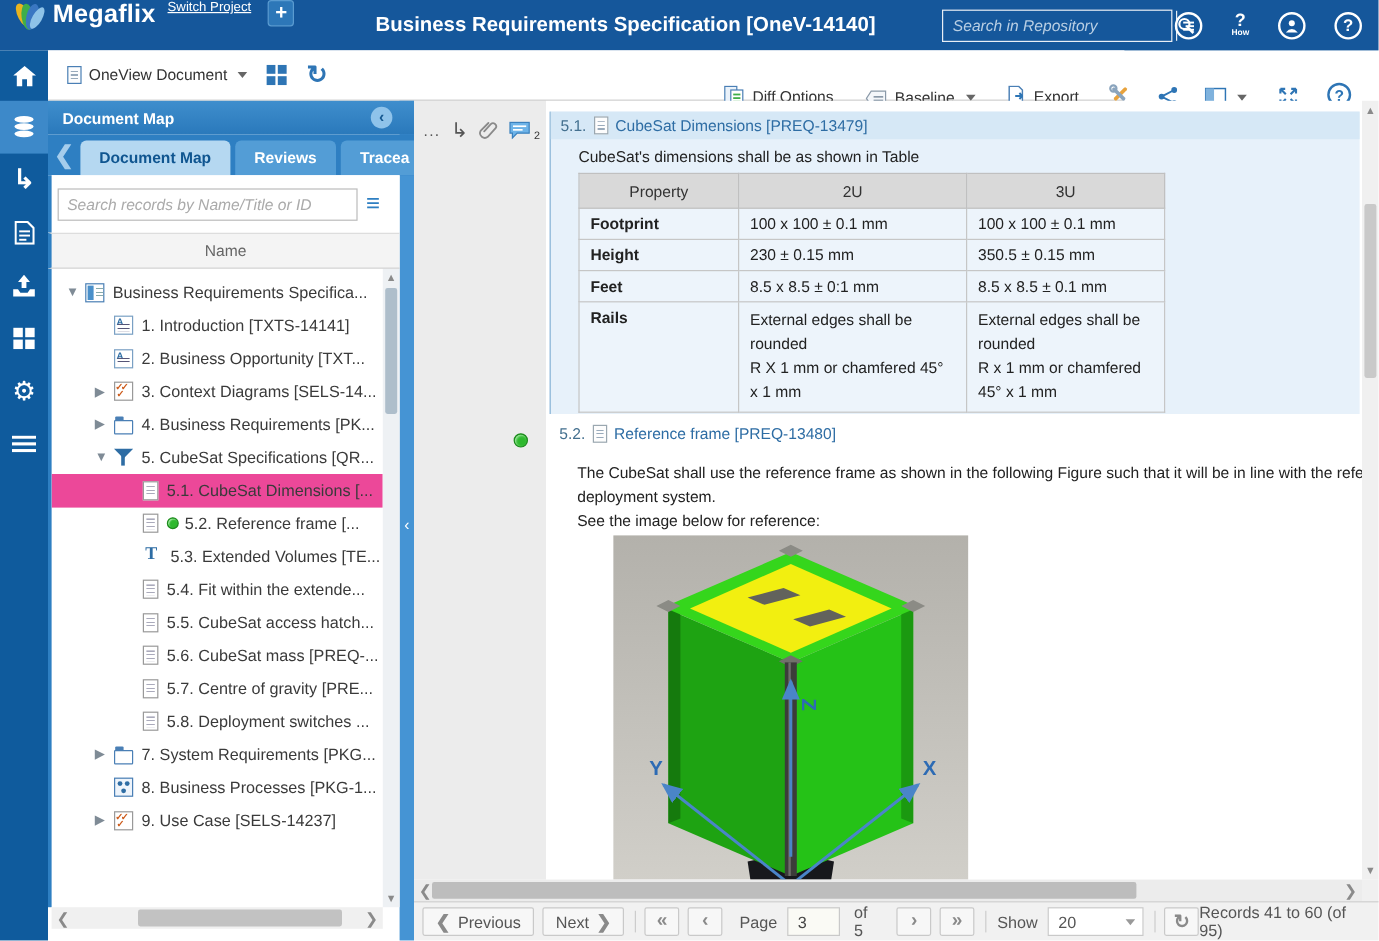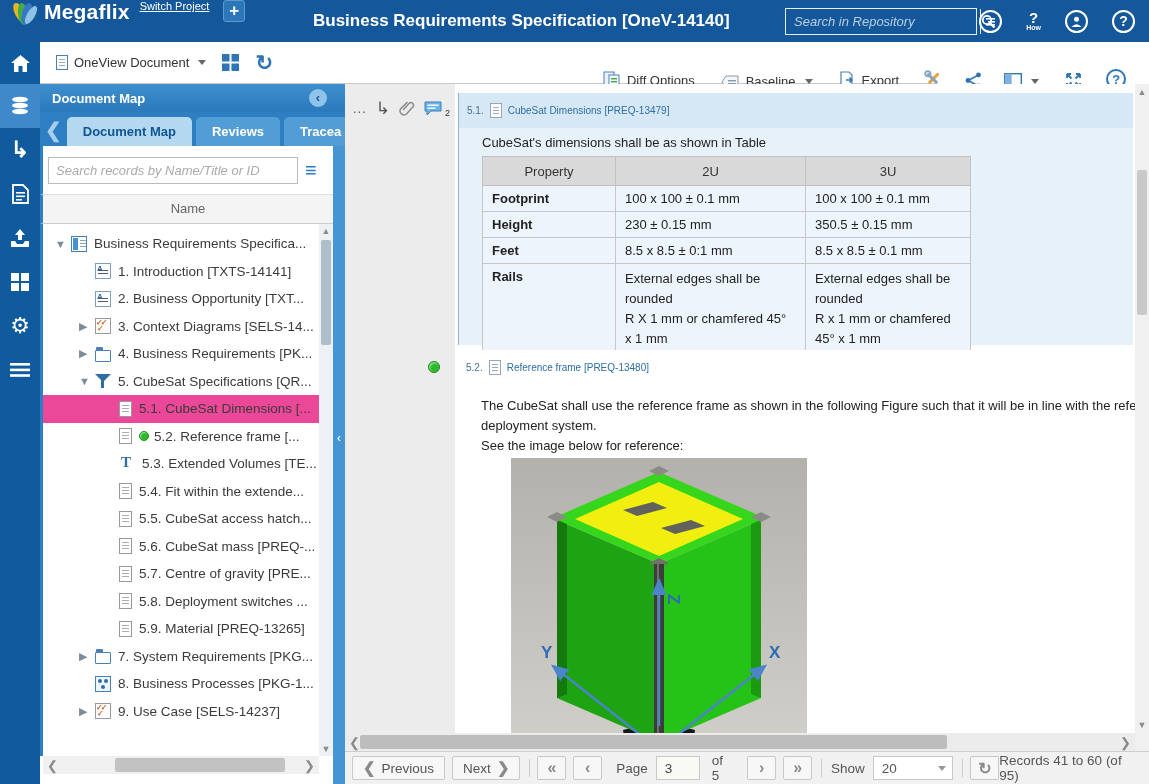--- a/index.html
+++ b/index.html
@@ -93,21 +93,21 @@
   .gutter { position:absolute; left:345px; top:84px; width:110px; height:649px; background:#ececec; }
   .g-icons { position:absolute; left:8px; top:14px; display:flex; align-items:center; gap:9px; color:#666; }
   .g-more { font-size:13px; letter-spacing:1px; color:#555; cursor:pointer; }
   .g-branch { font-size:17px; color:#555; cursor:pointer; }
   .g-dot { position:absolute; left:83px; top:277px; width:12px; height:12px; border-radius:50%; background:#2db82d; border:1px solid #1d8a1d; box-shadow:inset 1px 1px 2px #a8eca8; }
   .cnum { font-size:9px; color:#333; margin-left:-6px; margin-top:8px; }
 
   
   .content { position:absolute; left:455px; top:84px; width:680px; height:649px; background:#fff; overflow:hidden; }
   .s51 { position:absolute; left:3px; top:9px; width:675px; height:252px; background:#e7f1fa; border-left:1px solid #88b3d6; }
-  .sec-head { height:35px; display:flex; align-items:center; gap:6px; font-size:10px; }
+  .sec-head { height:23px; display:flex; align-items:center; gap:6px; font-size:13px; }
   .s51 .sec-head { background:#d6e8f6; }
   .sec-num { color:#44708f; margin-left:8px; }
   .sec-link { color:#2e6da4; cursor:pointer; }
   .pg-ico { width:12px; height:15px; background:#fdfdfd; border:1px solid #9aa7b0; position:relative; flex:none; }
   .pg-ico::before { content:""; position:absolute; left:2px; top:3px; width:6px; height:8px; background:repeating-linear-gradient(#9ab 0 1px, transparent 1px 3px); }
   .s51-intro { margin:7px 0 6px 23px; color:#222; }
   .ctable { border-collapse:collapse; margin-left:23px; table-layout:fixed; width:488px; font-size:13px; }
   .ctable th { background:#d9d9d9; border:1px solid #c0c0c0; font-weight:normal; color:#333; height:29px; }
   .ctable td { border:1px solid #c6c6c6; padding:5px 9px; vertical-align:top; color:#222; background:#edf4fb; }
   .ctable td.prop { font-weight:bold; }
@@ -409,25 +409,20 @@
         </div>
       <div class="trow d2">
           <span class="exp"></span>
           <span class="tico ti-doc"></span>
           <span>5.7. Centre of gravity [PRE...</span>
         </div>
       <div class="trow d2">
           <span class="exp"></span>
           <span class="tico ti-doc"></span>
           <span>5.8. Deployment switches ...</span>
-        </div>
-      <div class="trow d2">
-          <span class="exp"></span>
-          <span class="tico ti-doc"></span>
-          <span>5.9. Material [PREQ-13265]</span>
         </div>
       <div class="trow d1">
           <span class="exp closed"></span>
           <span class="tico ti-folder"></span>
           <span>7. System Requirements [PKG...</span>
         </div>
       <div class="trow d1">
           <span class="exp"></span>
           <span class="tico ti-proc"></span>
           <span>8. Business Processes [PKG-1...</span>

